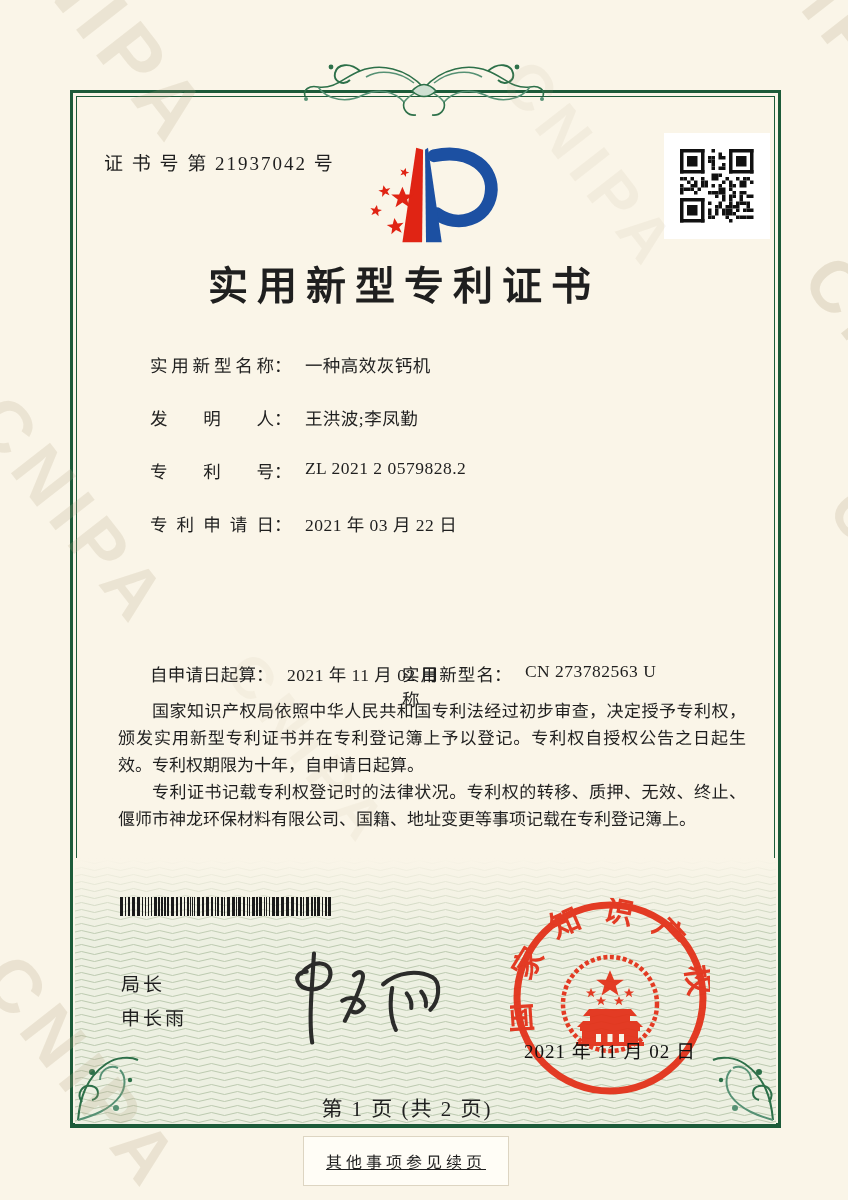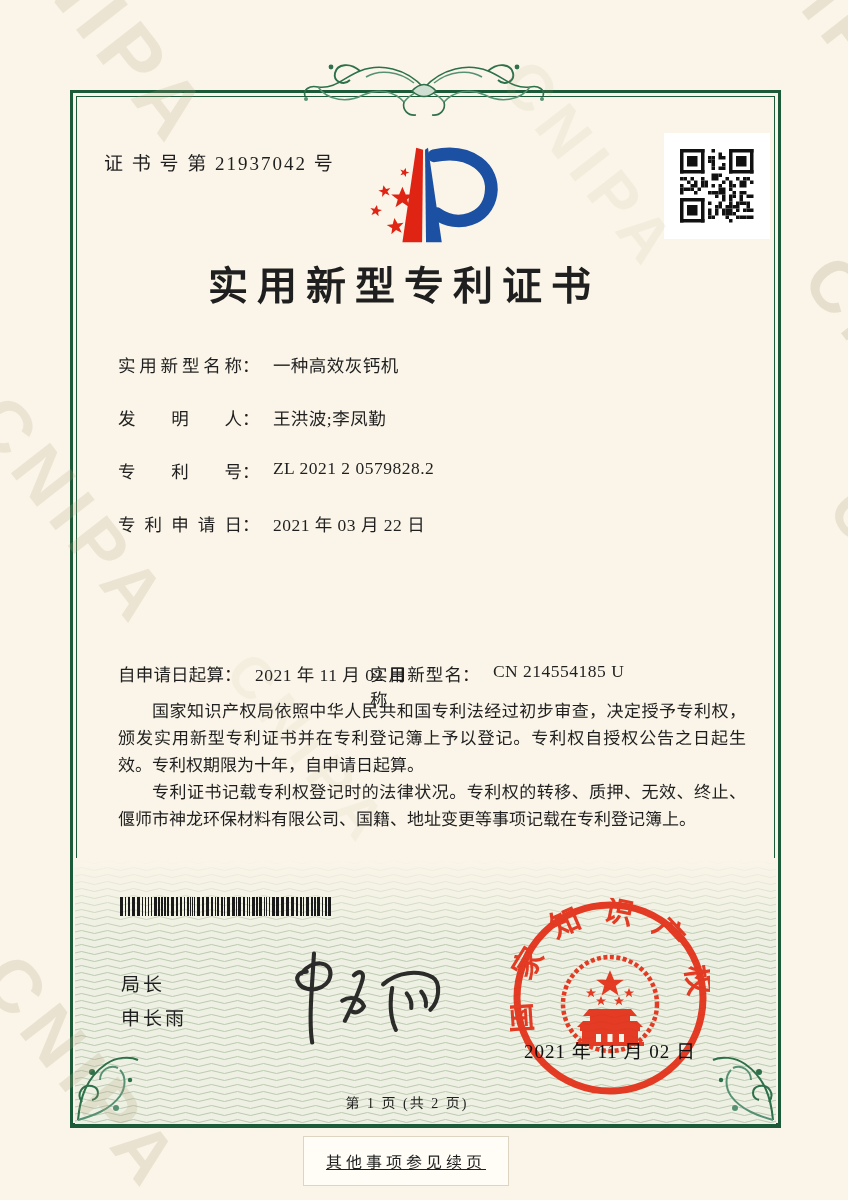--- a/index.html
+++ b/index.html
@@ -26,41 +26,41 @@
   
   .certno{position:absolute;left:104px;top:148px;font-size:19px;letter-spacing:2px;z-index:3;}
   .logo{position:absolute;left:352px;top:140px;z-index:3;}
   .qrbox{position:absolute;left:664px;top:133px;width:106px;height:106px;background:#fff;z-index:3;}
   .qrbox svg{position:absolute;left:16px;top:16px;}
   .title{position:absolute;left:0;right:40px;top:254px;text-align:center;
          font-size:40px;font-weight:bold;letter-spacing:9px;z-index:3;}
 
   
   .frow{position:absolute;left:118px;right:100px;height:28px;font-size:17.5px;z-index:3;}
-  .flabel{display:inline-block;width:124px;text-align:justify;text-align-last:justify;vertical-align:top;}
+  .flabel{display:inline-block;width:124px;text-align:justify;text-align-last:justify;vertical-align:top;margin-left:32px;}
   .fcolon{display:inline-block;vertical-align:top;}
   .fvalue{display:inline-block;margin-left:9px;vertical-align:top;letter-spacing:.5px;text-align:center;}
   .pair2{position:absolute;left:252px;top:0;}
   .pair2 .flabel{width:92px;}
 
   
   .paras{position:absolute;left:118px;width:628px;top:698px;font-size:17px;
          line-height:27px;text-align:justify;z-index:3;}
   .paras p{margin:0;text-indent:2em;}
 
   
   .barcode{position:absolute;left:120px;top:897px;z-index:3;}
   .signer{position:absolute;left:121px;top:968px;z-index:3;font-size:19px;line-height:34px;
           font-family:"Liberation Sans","DejaVu Sans",sans-serif;letter-spacing:3px;}
   .sig{position:absolute;left:248px;top:948px;z-index:4;}
   .seal{position:absolute;left:510px;top:898px;z-index:3;opacity:.95;}
   .sealdate{position:absolute;left:524px;top:1036px;width:160px;text-align:center;
             font-size:19px;letter-spacing:1px;color:#111;z-index:4;white-space:nowrap;}
   .pageinfo{position:absolute;left:0;right:34px;top:1092px;text-align:center;
-            font-size:14px;letter-spacing:2px;z-index:3;}
+            font-size:21px;letter-spacing:2px;z-index:3;}
   .contnote{position:absolute;left:calc(50% - 18px);top:1136px;transform:translateX(-50%);
             background:#fffdf6;border:1px solid #ddd5c2;padding:12px 22px;
             font-size:16px;letter-spacing:4px;z-index:3;text-decoration:underline;}
 
   .orn{position:absolute;z-index:2;}
 </style>
 </head>
 <body>
 
 <div class="page">
@@ -291,21 +291,21 @@
   </div>
   <div class="frow" style="top:511px">
     <span class="flabel">专利申请日</span><span class="fcolon">：</span>
     <span class="fvalue">2021 年 03 月 22 日</span>
   </div>
   <div class="frow" style="top:661px">
     <span class="flabel" style="width:106px">自申请日起算</span><span class="fcolon">：</span>
     <span class="fvalue">2021 年 11 月 02 日</span>
     <span class="pair2">
       <span class="flabel">实用新型名称</span><span class="fcolon">：</span>
-      <span class="fvalue">CN 214554185 U</span>
+      <span class="fvalue">CN 273782563 U</span>
     </span>
   </div>
 
   <div class="paras">
     <p>国家知识产权局依照中华人民共和国专利法经过初步审查，决定授予专利权，颁发实用新型专利证书并在专利登记簿上予以登记。专利权自授权公告之日起生效。专利权期限为十年，自申请日起算。</p>
     <p>专利证书记载专利权登记时的法律状况。专利权的转移、质押、无效、终止、偃师市神龙环保材料有限公司、国籍、地址变更等事项记载在专利登记簿上。</p>
   </div>
 
   <svg id="barcode" class="barcode" width="216" height="19">
       <rect x="0" y="0" width="3" height="19" fill="#1a1a1a"></rect>

